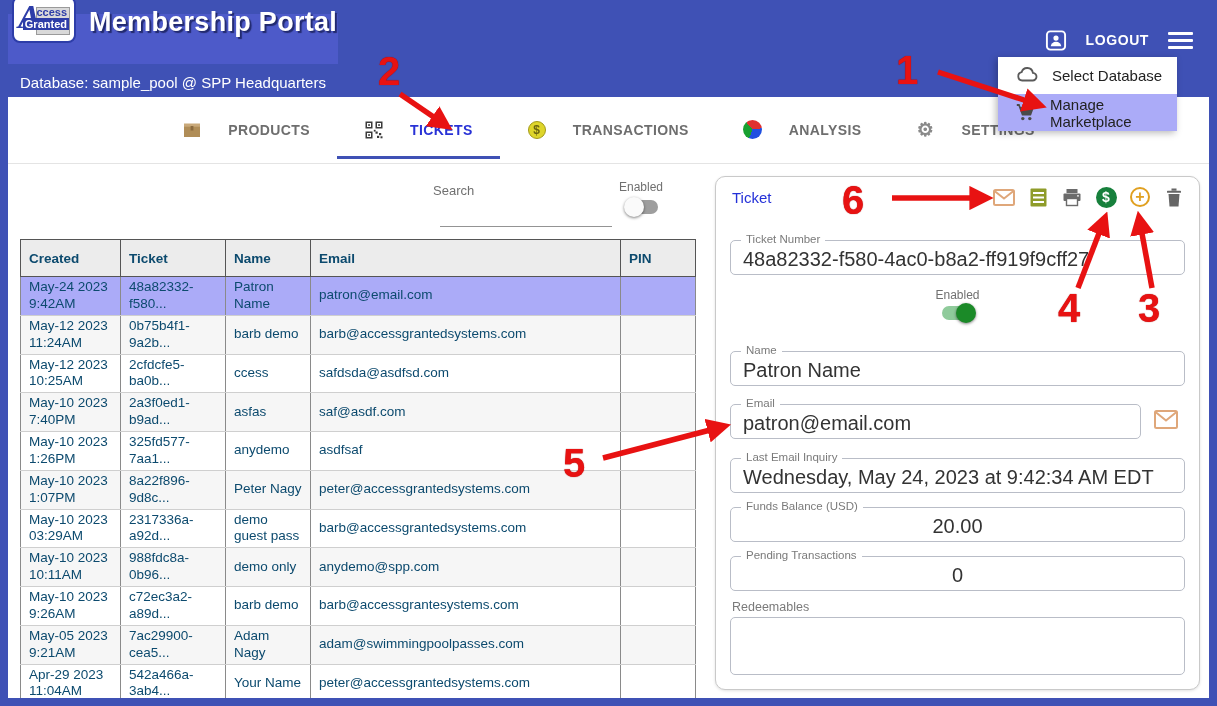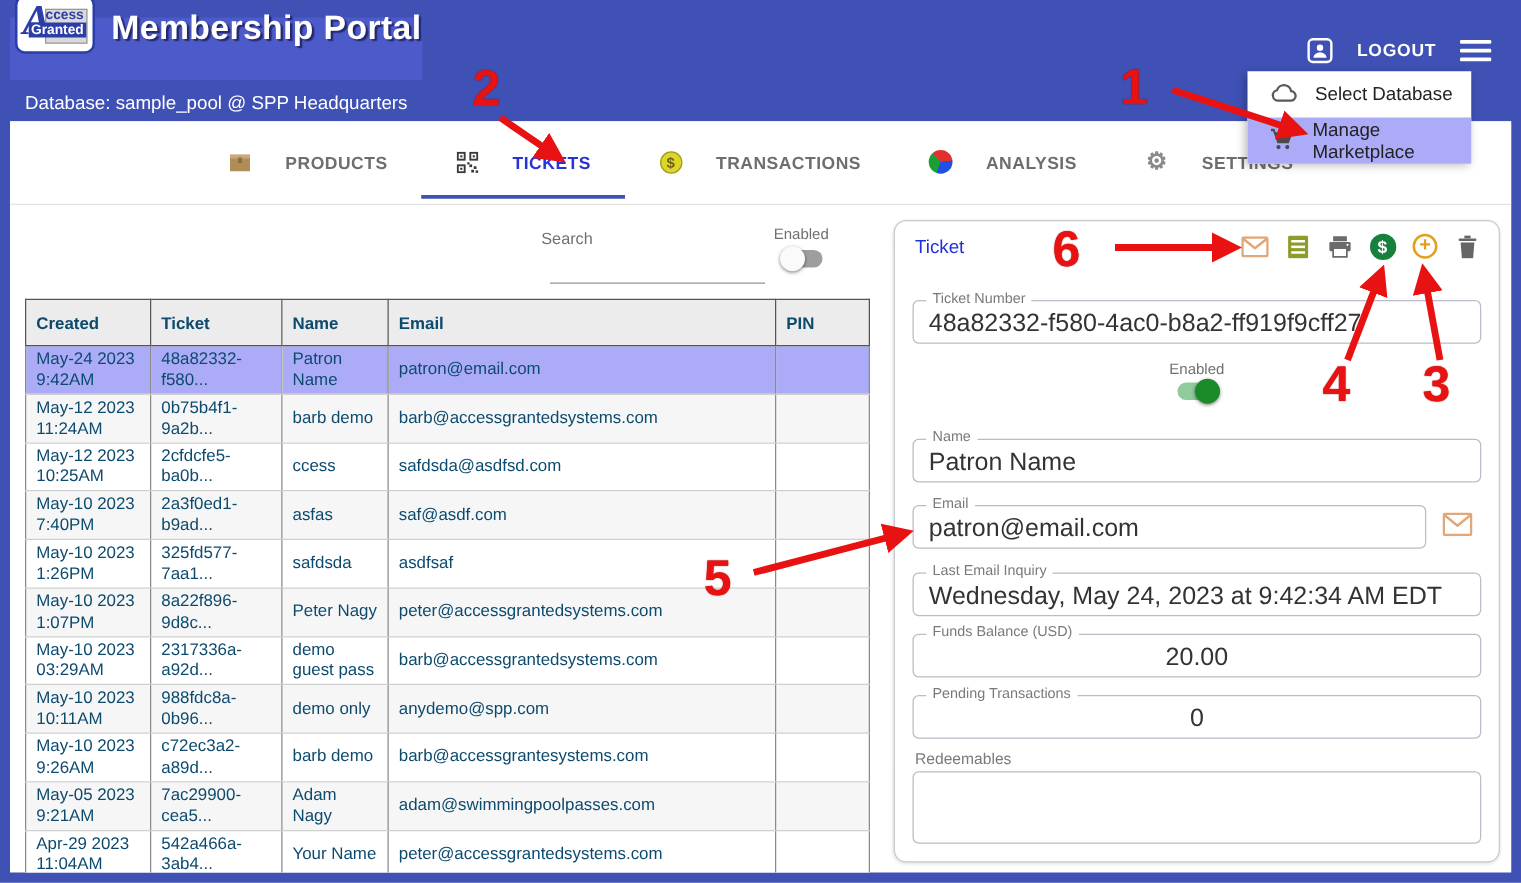--- a/index.html
+++ b/index.html
@@ -241,21 +241,21 @@
             <td>asfas</td>
             <td>saf@asdf.com</td>
             <td></td>
           </tr>
           <tr>
             <td>
               <div>May-10 2023</div>
               <div>1:26PM</div>
             </td>
             <td>325fd577-7aa1...</td>
-            <td>safdsda</td>
+            <td>anydemo</td>
             <td>asdfsaf</td>
             <td></td>
           </tr>
           <tr>
             <td>
               <div>May-10 2023</div>
               <div>1:07PM</div>
             </td>
             <td>8a22f896-9d8c...</td>
             <td>Peter Nagy</td>

